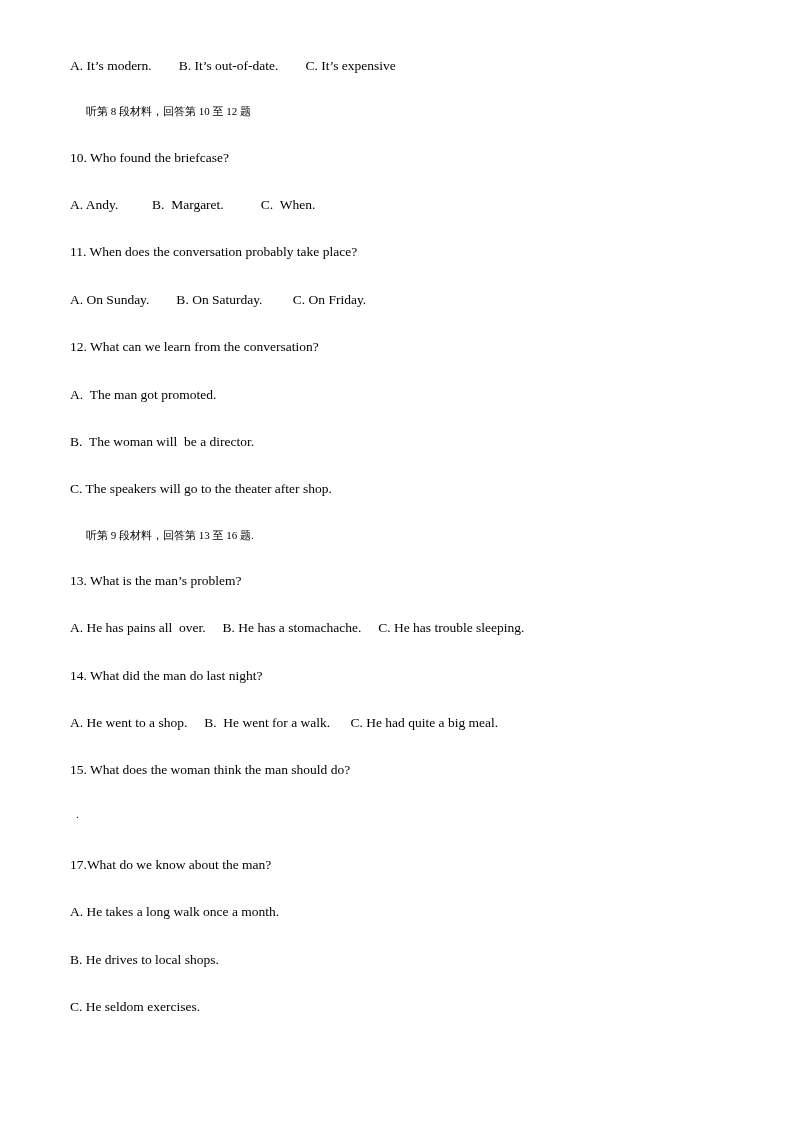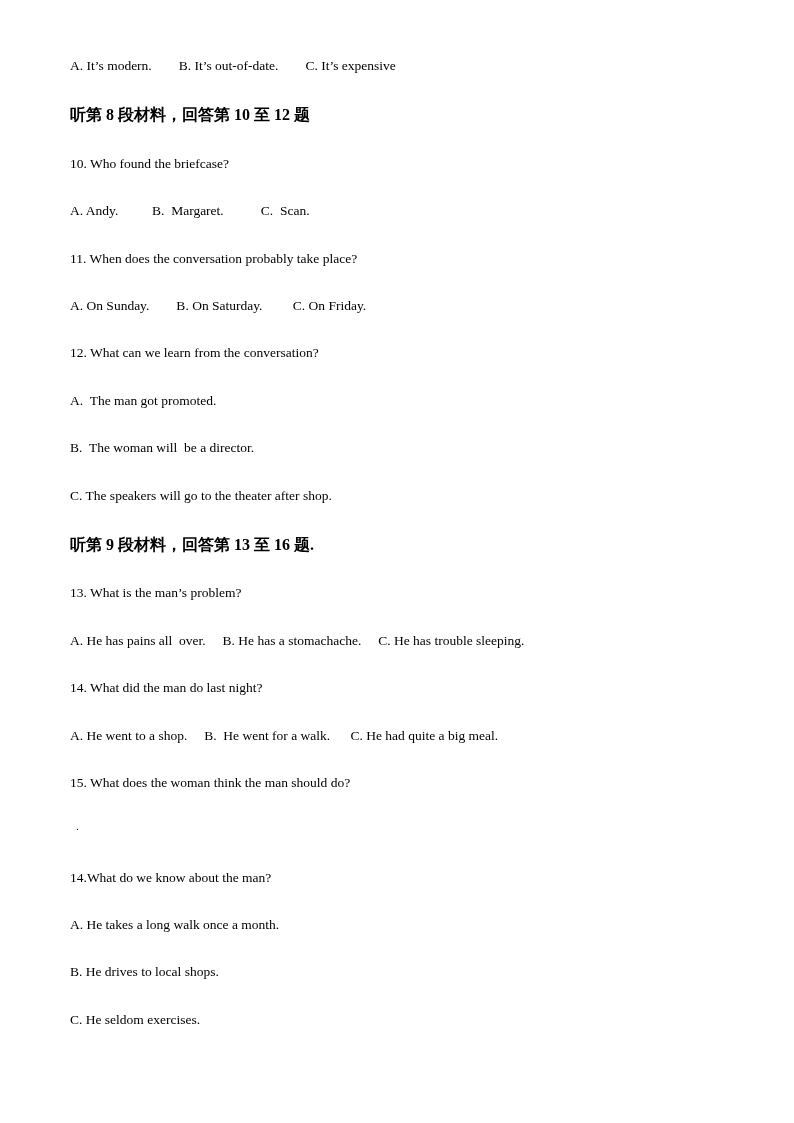--- a/index.html
+++ b/index.html
@@ -24,23 +24,24 @@
   .line {
     font-size: 13.5px;
     line-height: 1.25;
     margin: 0 0 0 0;
     white-space: pre;
   }
   .block {
     margin-bottom: 30.5px;
   }
   .heading {
-    font-weight: bold;
-    font-size: 16px;
+    font-weight: normal;
+    font-size: 11px;
     white-space: pre;
+    margin-left: 16px;
   }
   .opts {
     white-space: pre;
   }
   .tiny-dot {
     display: block;
     font-size: 11px;
     line-height: 0.8;
     margin-left: 6px;
     margin-top: 2px;
@@ -58,21 +59,21 @@
 
   <div class="block">
     <div class="line heading">听第 8 段材料，回答第 10 至 12 题</div>
   </div>
 
   <div class="block">
     <div class="line">10. Who found the briefcase?</div>
   </div>
 
   <div class="block">
-    <div class="line opts">A. Andy.          B.  Margaret.           C.  Scan.</div>
+    <div class="line opts">A. Andy.          B.  Margaret.           C.  When.</div>
   </div>
 
   <div class="block">
     <div class="line">11. When does the conversation probably take place?</div>
   </div>
 
   <div class="block">
     <div class="line opts">A. On Sunday.        B. On Saturday.         C. On Friday.</div>
   </div>
 
@@ -116,21 +117,21 @@
     <div class="line">15. What does the woman think the man should do?</div>
   </div>
 
   <div class="block">
     <span class="tiny-dot">.</span>
   </div>
 
   <div class="spacer-sm"></div>
 
   <div class="block">
-    <div class="line">14.What do we know about the man?</div>
+    <div class="line">17.What do we know about the man?</div>
   </div>
 
   <div class="block">
     <div class="line opts">A. He takes a long walk once a month.</div>
   </div>
 
   <div class="block">
     <div class="line opts">B. He drives to local shops.</div>
   </div>
 

